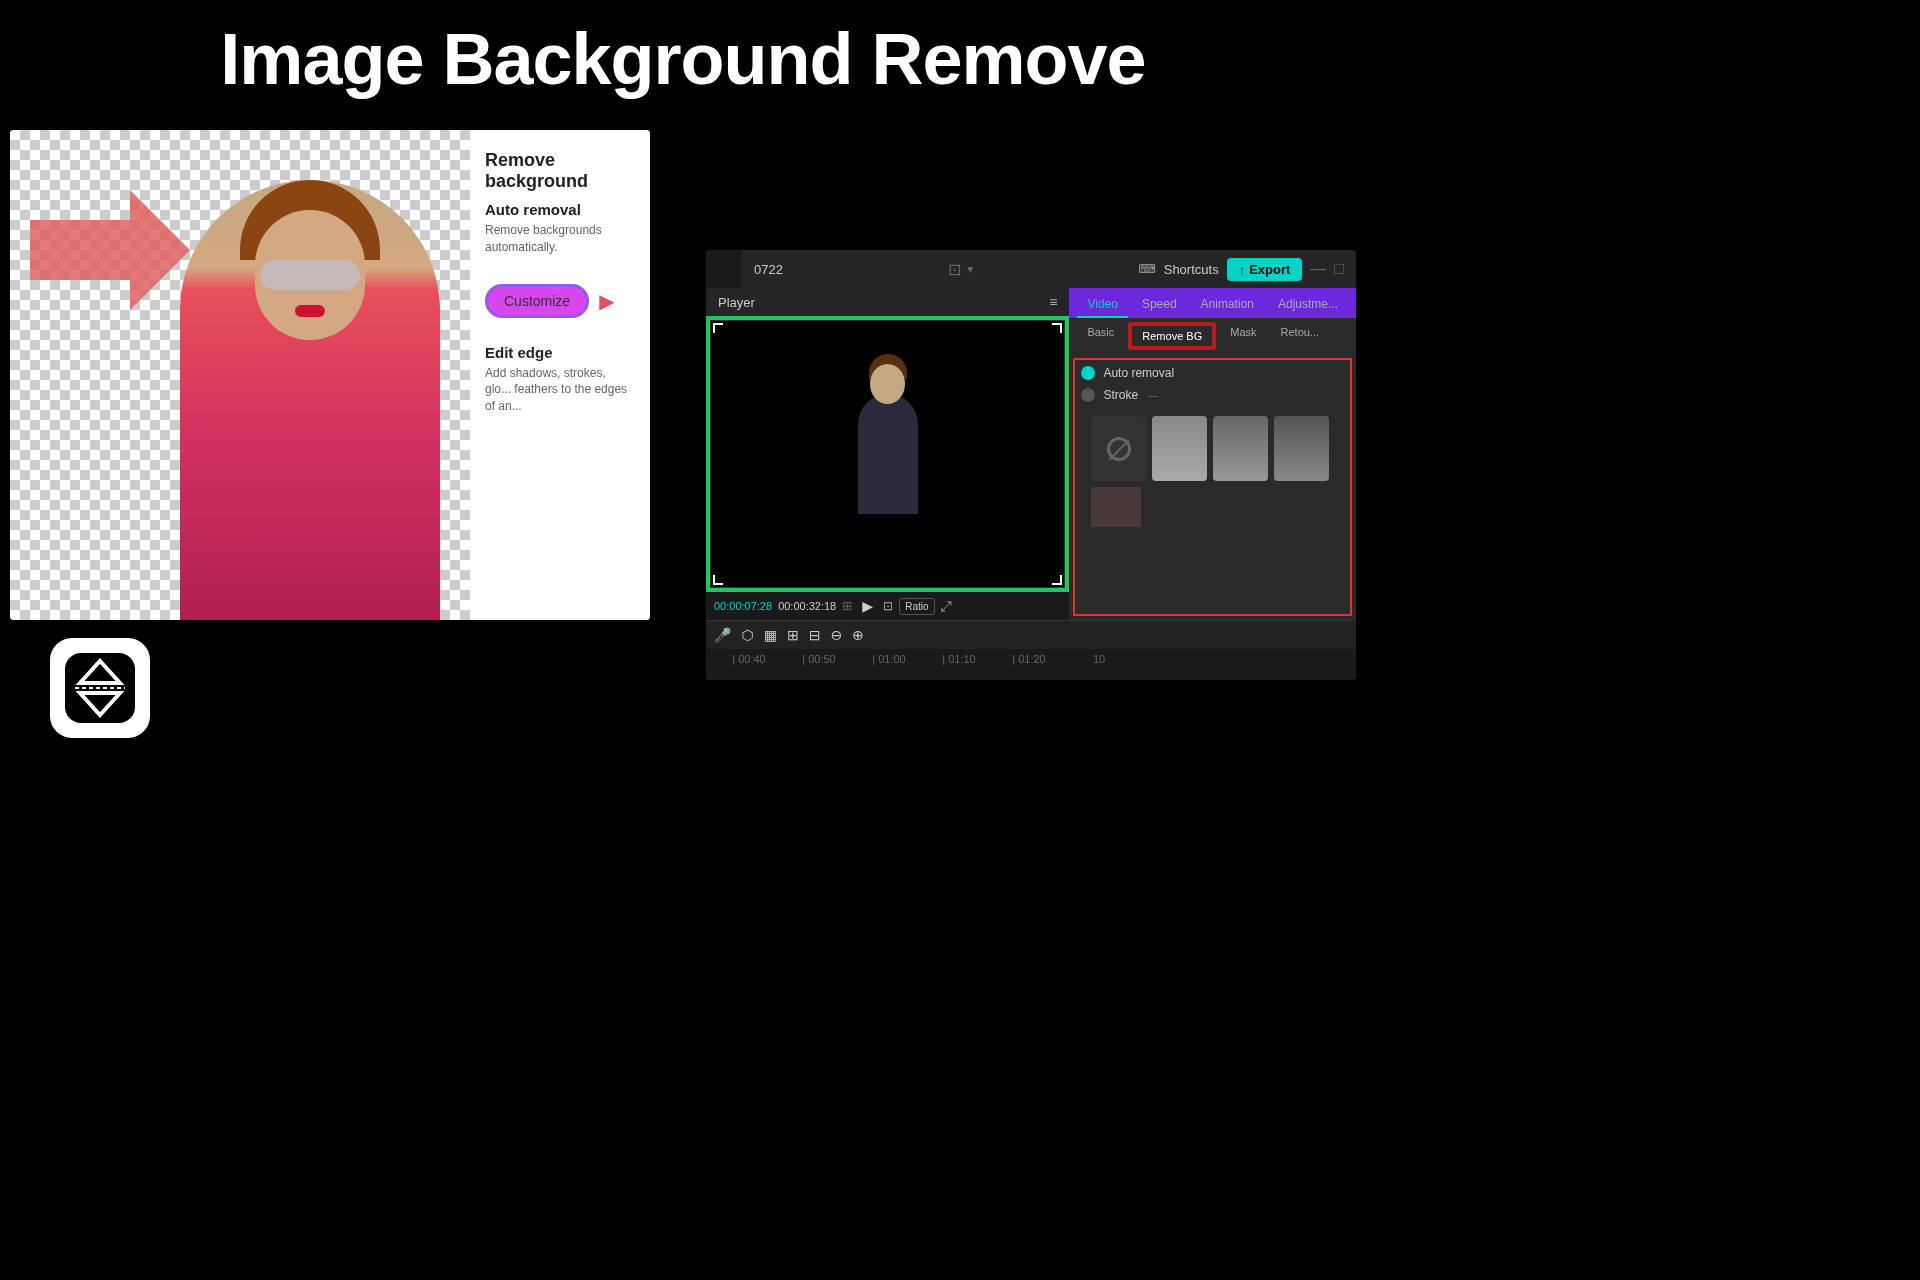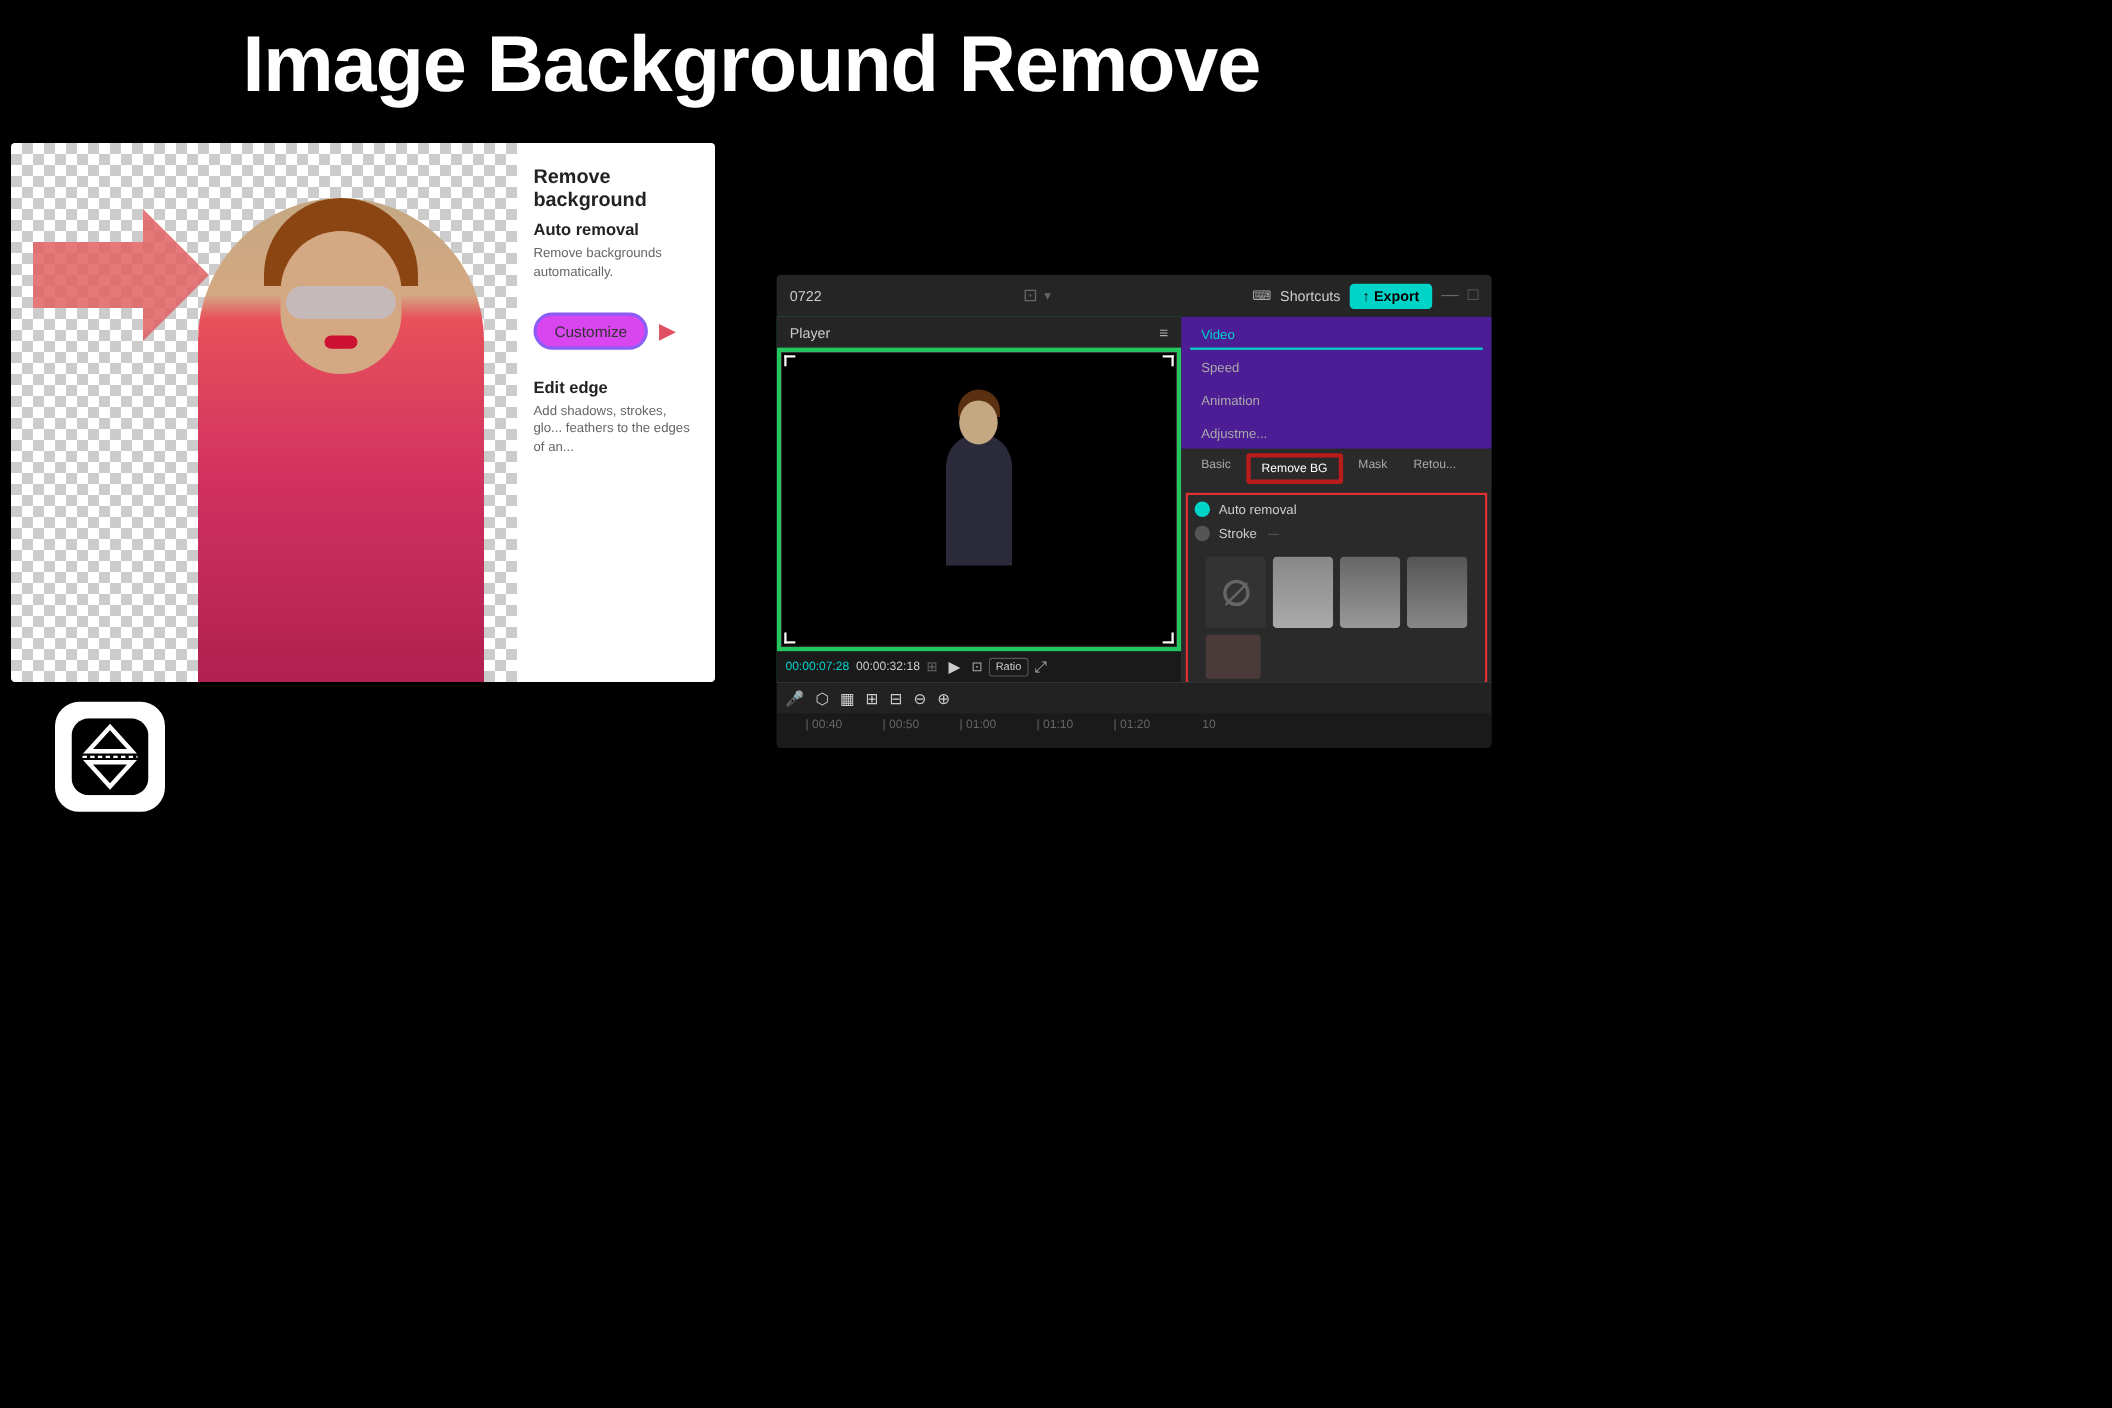--- a/index.html
+++ b/index.html
@@ -111,20 +111,21 @@
       overflow: hidden;
     }
 
     .capcut-header {
       display: flex;
       align-items: center;
       justify-content: space-between;
       background: #252525;
       padding: 8px 12px;
       height: 38px;
+      margin-left: 36px;
     }
 
     .capcut-title {
       color: #ccc;
       font-size: 13px;
     }
 
     .capcut-header-right {
       display: flex;
       align-items: center;
@@ -226,24 +227,23 @@
 
     .right-edit-panel {
       flex: 1;
       background: #2a2a2a;
       display: flex;
       flex-direction: column;
     }
 
     .edit-tabs {
       display: flex;
-      background: #4c1d95;
+      background: #6d28d9;
       padding: 4px 8px 0;
       gap: 4px;
-      flex-direction: column;
     }
 
     .edit-tab {
       padding: 5px 10px;
       font-size: 12px;
       color: #aaa;
       cursor: pointer;
       border-bottom: 2px solid transparent;
     }
 

